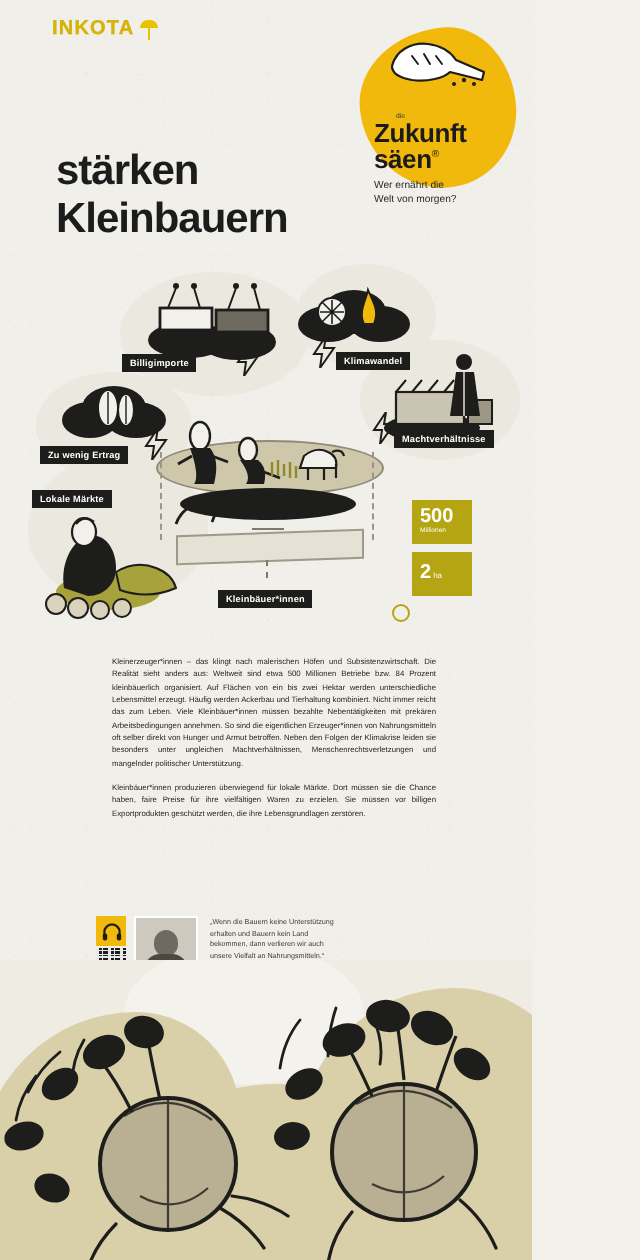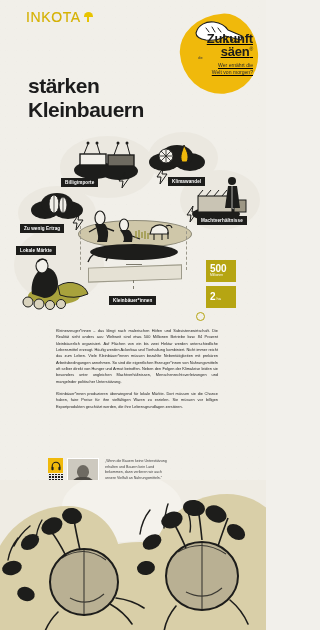--- a/index.html
+++ b/index.html
@@ -15,34 +15,34 @@
   .grain{position:absolute;inset:0;pointer-events:none;opacity:.5;
     background-image:
       radial-gradient(circle at 13% 27%, rgba(0,0,0,.035) .5px, transparent .6px),
       radial-gradient(circle at 47% 63%, rgba(0,0,0,.03) .5px, transparent .6px),
       radial-gradient(circle at 78% 12%, rgba(0,0,0,.03) .5px, transparent .6px),
       radial-gradient(circle at 31% 85%, rgba(0,0,0,.025) .5px, transparent .6px);
     background-size:7px 7px,11px 11px,9px 9px,13px 13px;}
 
   
   .logo{position:absolute;left:26px;top:9px;display:flex;align-items:center;gap:3px;}
-  .logo-word{font-size:14px;font-weight:normal;letter-spacing:.6px;color:#d9b400;
+  .logo-word{font-size:10px;font-weight:bold;letter-spacing:.6px;color:#d9b400;
     -webkit-text-stroke:.15px #c6a400;}
   .logo-mark{width:9px;height:10px;position:relative;}
   .logo-mark .cap{position:absolute;left:0;top:0;width:9px;height:4.5px;
     background:#e8c400;border-radius:4.5px 4.5px 0 0;}
   .logo-mark .stem{position:absolute;left:3.8px;top:4px;width:1.4px;height:6px;background:#e8c400;}
 
   
   .badge{position:absolute;right:8px;top:14px;width:78px;height:80px;}
   .blob{position:absolute;inset:0;background:#f0b90b;
     border-radius:58% 42% 47% 53% / 46% 52% 48% 54%;
     transform:rotate(-4deg);}
   .badge-hand{position:absolute;left:12px;top:5px;width:54px;height:26px;}
-  .badge-txt{position:absolute;left:7px;top:18px;width:66px;text-align:right;text-decoration:underline;}
+  .badge-txt{position:absolute;left:7px;top:46px;width:66px;text-align:left;}
   .badge-l1{font-size:13px;font-weight:bold;color:#1b1b1b;line-height:1;letter-spacing:-.2px;}
   .badge-l2{font-size:13px;font-weight:bold;color:#1b1b1b;line-height:1.05;letter-spacing:-.2px;}
   .badge-l2 .tm{font-size:5px;vertical-align:super;font-weight:normal;}
   .badge-sub{margin-top:3px;font-size:5.1px;line-height:1.45;color:#2a2a2a;}
   .badge-tiny{position:absolute;left:18px;top:42px;font-size:3.4px;color:#3a3a3a;}
 
   
   .headline{position:absolute;left:28px;top:74px;width:170px;
     font-size:21px;font-weight:bold;line-height:1.13;color:#1c1c1c;letter-spacing:-.5px;}
 
@@ -57,21 +57,21 @@
   
   .field{position:absolute;left:78px;top:92px;width:112px;height:84px;}
   .disc{position:absolute;left:0;top:0;width:112px;height:26px;
     background:#cfc7a9;border-radius:50%;border:1px solid #8d8a78;}
   .shadow{position:absolute;left:12px;top:24px;width:88px;height:16px;background:#1d1d1b;border-radius:50%;}
   .plinth{position:absolute;left:10px;top:46px;width:92px;height:13px;background:#e5e1d4;
     border:1px solid #9d9a8a;transform:skewY(-2deg);}
   .tick{position:absolute;border-left:1px dashed #9a978a;}
 
   
-  .stats{position:absolute;right:12px;top:260px;width:48px;padding-left:16px;}
+  .stats{position:absolute;right:12px;top:250px;width:48px;padding-left:16px;}
   .stat{background:#b6a512;color:#fff;width:30px;height:22px;margin-bottom:4px;
     display:flex;flex-direction:column;justify-content:center;align-items:flex-start;
     padding-left:4px;box-sizing:border-box;}
   .stat b{font-size:10px;line-height:1;font-weight:bold;}
   .stat s{font-size:3.3px;text-decoration:none;line-height:1.1;opacity:.95;}
   .stat .inline{display:flex;align-items:baseline;gap:1px;}
   .stat .inline s{font-size:4px;}
   .circ{position:absolute;left:-10px;top:26px;width:7px;height:7px;border-radius:50%;
     border:1px solid #b6a512;}
 

